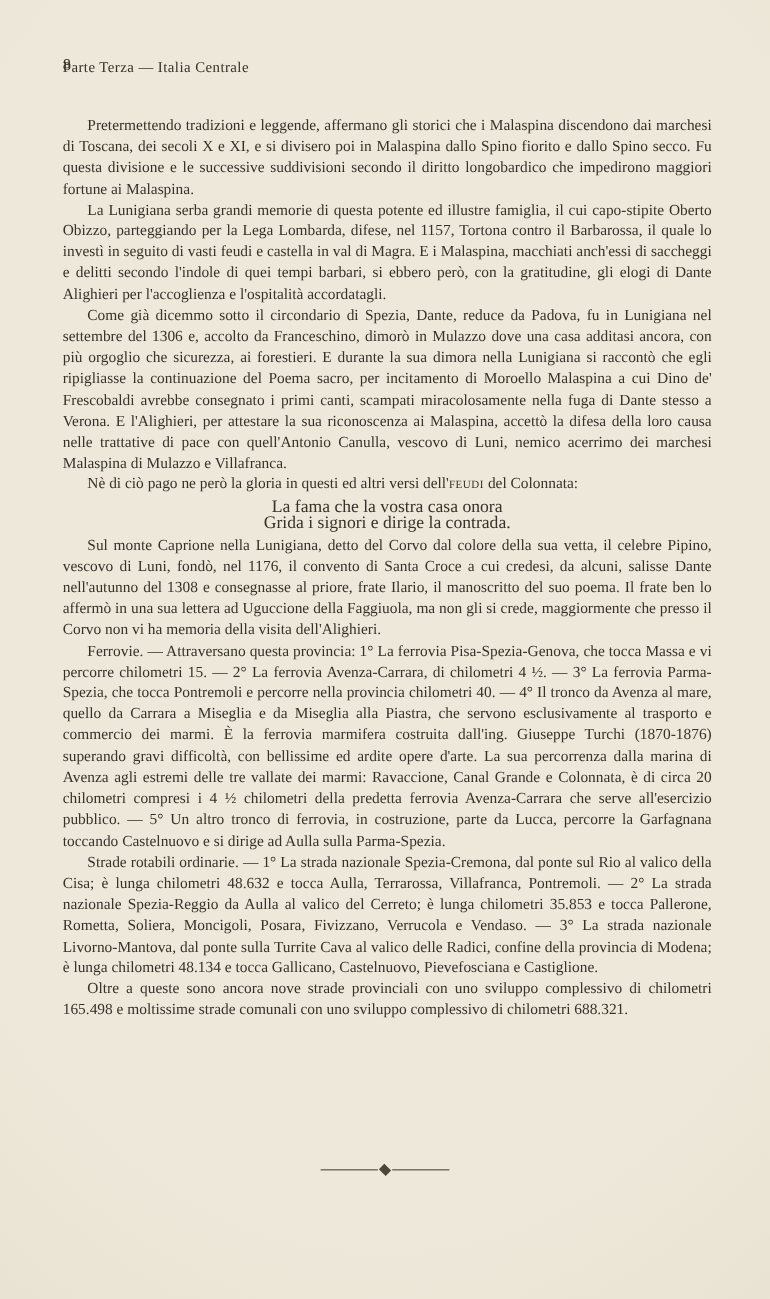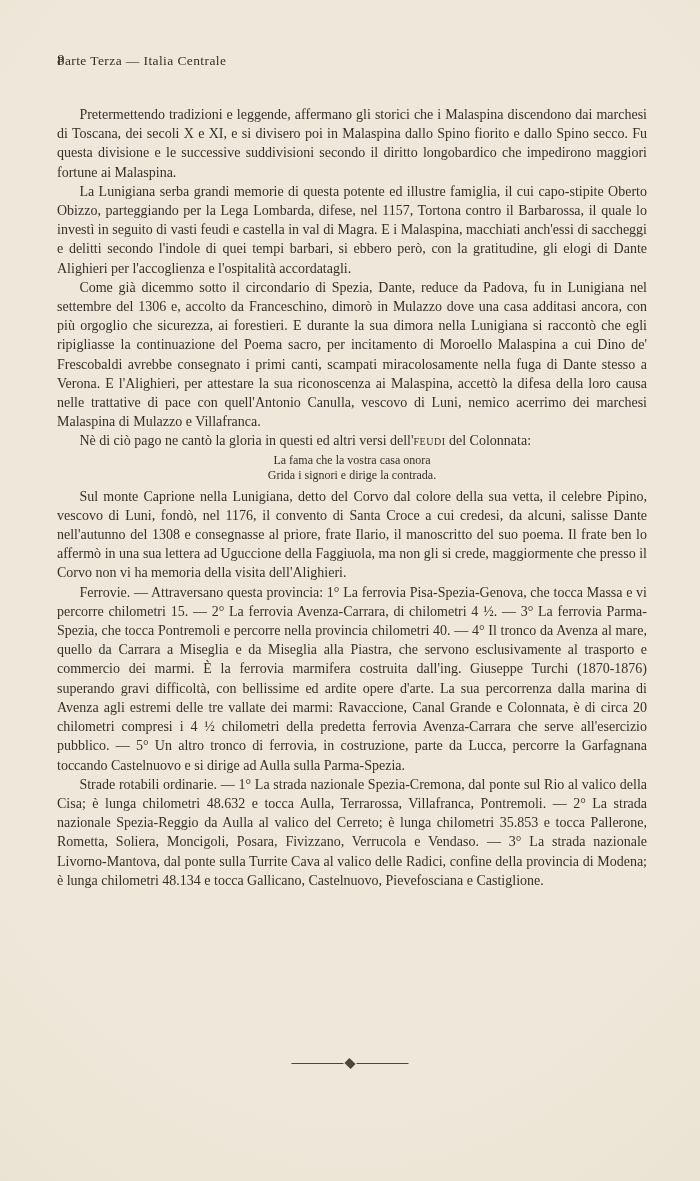--- a/index.html
+++ b/index.html
@@ -15,46 +15,47 @@
   .header-row{position:relative;margin-top:52px;height:20px;}
   .page-number{position:absolute;left:0;top:0;font-size:15px;}
   .running-header{position:absolute;left:0;right:0;top:1px;text-align:left;
     font-weight:normal;font-size:13.5px;letter-spacing:0.4px;}
   .content{margin-top:33px;text-align:justify;font-size:14px;line-height:19.2px;
     text-rendering:optimizeLegibility;}
   p.para{margin:0;text-indent:1.6em;}
   .it{}
   .bd{font-weight:normal;}
   .sc{font-variant:small-caps;letter-spacing:0.5px;}
-  .verse{text-align:center;font-size:12px;line-height:15.5px;margin:2px 0 3px;text-indent:0;}
+  .verse{text-align:center;font-size:16px;line-height:15.5px;margin:2px 0 3px;text-indent:0;}
   .ornament{position:absolute;left:50%;transform:translateX(-50%);top:1060px;
     display:flex;align-items:center;}
   .orn-line{width:52px;height:1px;background:#4c463a;}
   .orn-diamond{width:7px;height:7px;background:#4c463a;transform:rotate(45deg) scaleX(1.25);margin:0 3px;}
 </style>
 </head>
 <body>
 
 <div class="page">
   <div class="header-row">
     <span class="page-number">8</span>
     <span class="running-header">Parte Terza — Italia Centrale</span>
   </div>
   <div class="content">
       <p class="para"><span>Pretermettendo tradizioni e leggende, affermano gli storici che i Malaspina discendono dai marchesi di Toscana, dei secoli X e XI, e si divisero poi in Malaspina dallo </span><span class="it">Spino fiorito</span><span> e dallo </span><span class="it">Spino secco</span><span>. Fu questa divisione e le successive suddivisioni secondo il diritto longobardico che impedirono maggiori fortune ai Malaspina.</span></p>
       <p class="para"><span>La Lunigiana serba grandi memorie di questa potente ed illustre famiglia, il cui capo-stipite Oberto Obizzo, parteggiando per la Lega Lombarda, difese, nel 1157, Tortona contro il Barbarossa, il quale lo investì in seguito di vasti feudi e castella in val di Magra. E i Malaspina, macchiati anch'essi di saccheggi e delitti secondo l'indole di quei tempi barbari, si ebbero però, con la gratitudine, gli elogi di Dante Alighieri per l'accoglienza e l'ospitalità accordatagli.</span></p>
       <p class="para"><span>Come già dicemmo sotto il circondario di Spezia, Dante, reduce da Padova, fu in Lunigiana nel settembre del 1306 e, accolto da Franceschino, dimorò in Mulazzo dove una casa additasi ancora, con più orgoglio che sicurezza, ai forestieri. E durante la sua dimora nella Lunigiana si raccontò che egli ripigliasse la continuazione del </span><span class="it">Poema sacro</span><span>, per incitamento di Moroello Malaspina a cui Dino de' Frescobaldi avrebbe consegnato i primi canti, scampati miracolosamente nella fuga di Dante stesso a Verona. E l'Alighieri, per attestare la sua riconoscenza ai Malaspina, accettò la difesa della loro causa nelle trattative di pace con quell'Antonio Canulla, vescovo di Luni, nemico acerrimo dei marchesi Malaspina di Mulazzo e Villafranca.</span></p>
-      <p class="para"><span>Nè di ciò pago ne cantò la gloria in questi ed altri versi dell'</span><span class="sc">feudi</span><span> del </span><span class="it">Colonnata</span><span>:</span></p>
+      <p class="para"><span>Nè di ciò pago ne però la gloria in questi ed altri versi dell'</span><span class="sc">feudi</span><span> del </span><span class="it">Colonnata</span><span>:</span></p>
       <div class="verse">
         <div class="verse-line">La fama che la vostra casa onora</div>
         <div class="verse-line">Grida i signori e dirige la contrada.</div>
       </div>
       <p class="para"><span>Sul monte Caprione nella Lunigiana, detto del </span><span class="it">Corvo</span><span> dal colore della sua vetta, il celebre Pipino, vescovo di Luni, fondò, nel 1176, il convento di Santa Croce a cui credesi, da alcuni, salisse Dante nell'autunno del 1308 e consegnasse al priore, frate Ilario, il manoscritto del suo poema. Il frate ben lo affermò in una sua lettera ad Uguccione della Faggiuola, ma non gli si crede, maggiormente che presso il Corvo non vi ha memoria della visita dell'Alighieri.</span></p>
       <p class="para"><span class="bd">Ferrovie.</span><span> — Attraversano questa provincia: 1° La ferrovia </span><span class="it">Pisa-Spezia-Genova</span><span>, che tocca Massa e vi percorre chilometri 15. — 2° La ferrovia </span><span class="it">Avenza-Carrara</span><span>, di chilometri 4 ½. — 3° La ferrovia </span><span class="it">Parma-Spezia</span><span>, che tocca Pontremoli e percorre nella provincia chilometri 40. — 4° Il tronco da </span><span class="it">Avenza</span><span> al mare, quello da </span><span class="it">Carrara</span><span> a </span><span class="it">Miseglia</span><span> e da </span><span class="it">Miseglia</span><span> alla </span><span class="it">Piastra</span><span>, che servono esclusivamente al trasporto e commercio dei marmi. È la </span><span class="it">ferrovia marmifera</span><span> costruita dall'ing. Giuseppe Turchi (1870-1876) superando gravi difficoltà, con bellissime ed ardite opere d'arte. La sua percorrenza dalla marina di Avenza agli estremi delle tre vallate dei marmi: </span><span class="it">Ravaccione, Canal Grande</span><span> e </span><span class="it">Colonnata</span><span>, è di circa 20 chilometri compresi i 4 ½ chilometri della predetta ferrovia Avenza-Carrara che serve all'esercizio pubblico. — 5° Un altro tronco di ferrovia, in costruzione, parte da </span><span class="it">Lucca</span><span>, percorre la Garfagnana toccando </span><span class="it">Castelnuovo</span><span> e si dirige ad </span><span class="it">Aulla</span><span> sulla Parma-Spezia.</span></p>
       <p class="para"><span class="bd">Strade rotabili ordinarie.</span><span> — 1° La strada nazionale </span><span class="it">Spezia-Cremona</span><span>, dal ponte sul Rio al valico della Cisa; è lunga chilometri 48.632 e tocca Aulla, Terrarossa, Villafranca, Pontremoli. — 2° La strada nazionale </span><span class="it">Spezia-Reggio</span><span> da Aulla al valico del Cerreto; è lunga chilometri 35.853 e tocca Pallerone, Rometta, Soliera, Moncigoli, Posara, Fivizzano, Verrucola e Vendaso. — 3° La strada nazionale </span><span class="it">Livorno-Mantova</span><span>, dal ponte sulla Turrite Cava al valico delle Radici, confine della provincia di Modena; è lunga chilometri 48.134 e tocca Gallicano, Castelnuovo, Pievefosciana e Castiglione.</span></p>
+      <p class="para"><span>Oltre a queste sono ancora nove strade provinciali con uno sviluppo complessivo di chilometri 165.498 e moltissime strade comunali con uno sviluppo complessivo di chilometri 688.321.</span></p>
     </div>
 </div>
 
 <div class="ornament">
   <span class="orn-line"></span>
   <span class="orn-diamond"></span>
   <span class="orn-line"></span>
 </div>
 
 </body></html>

